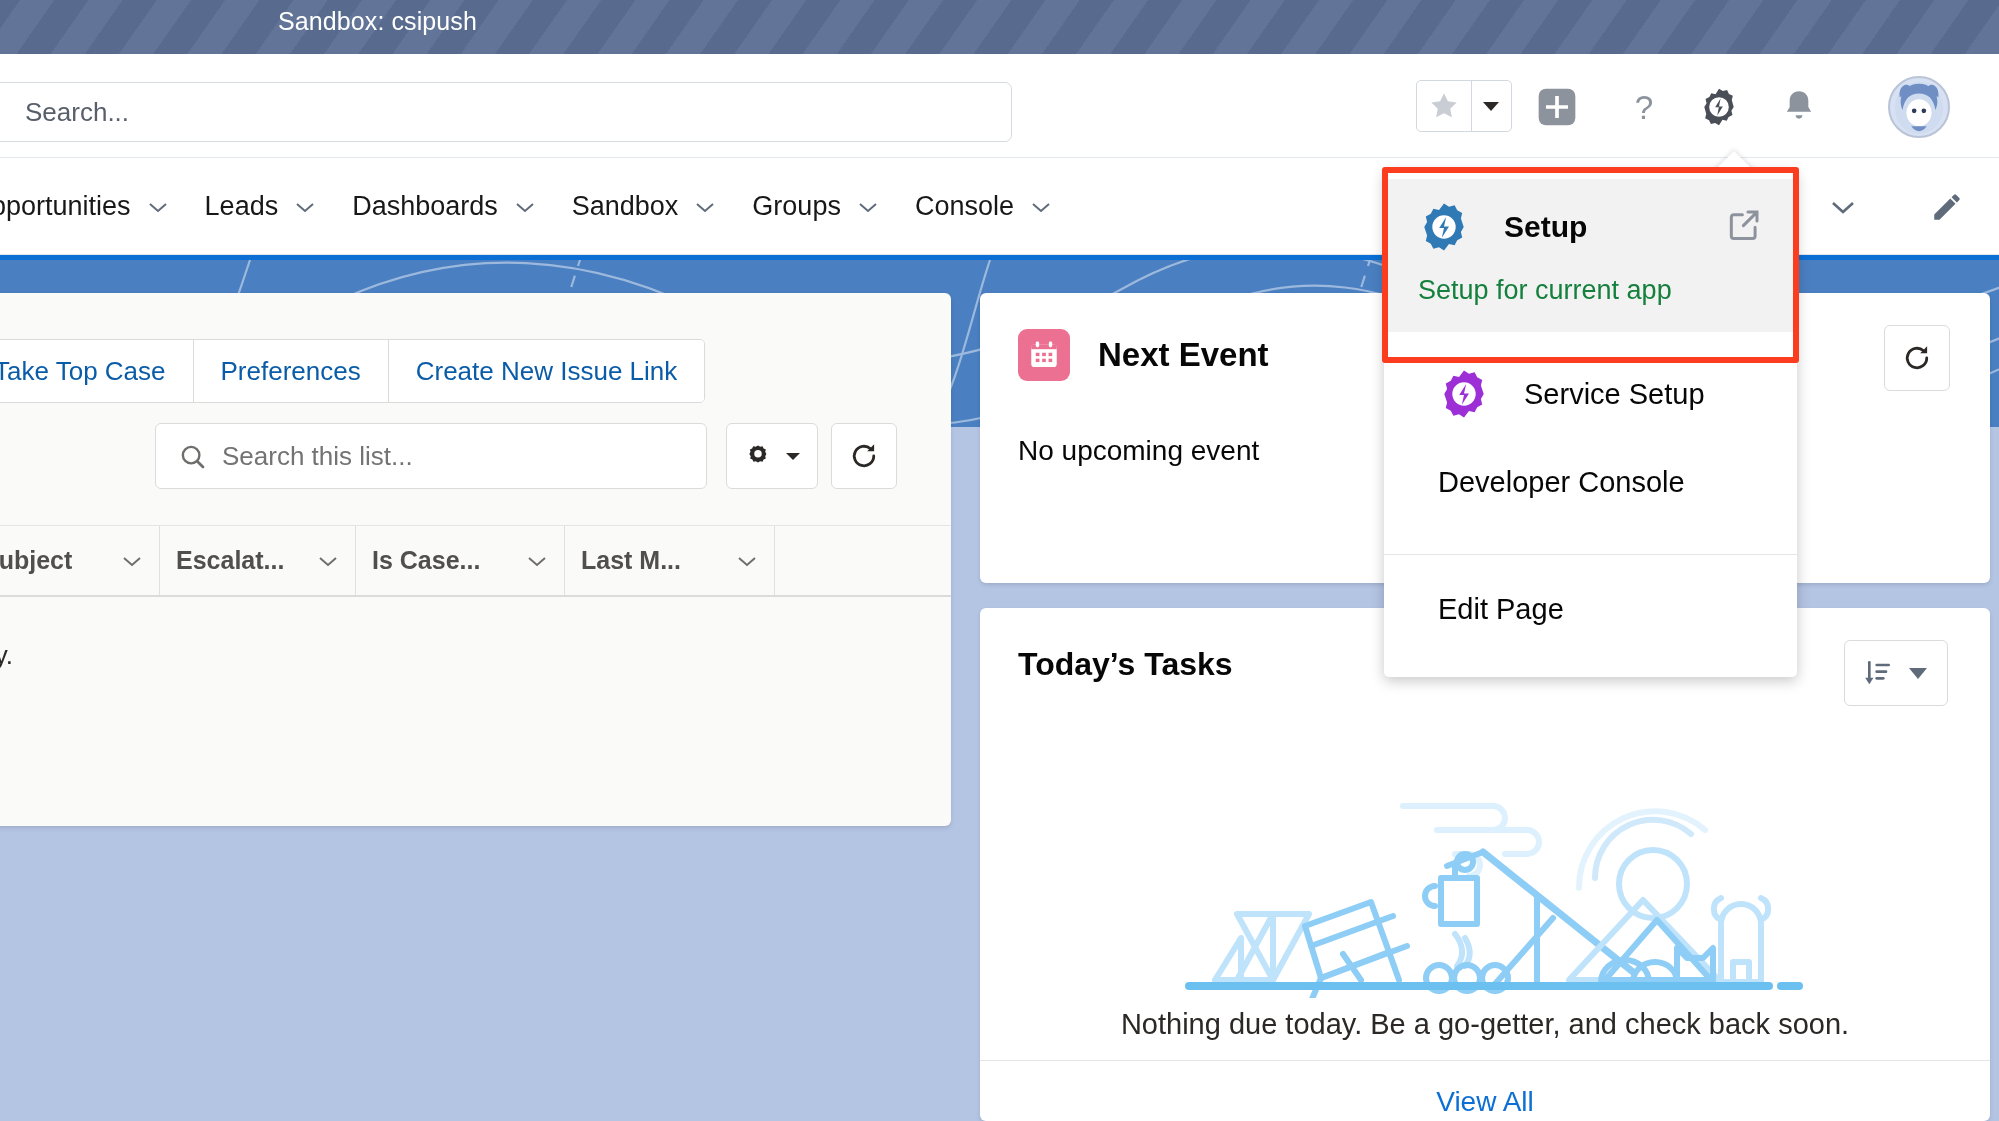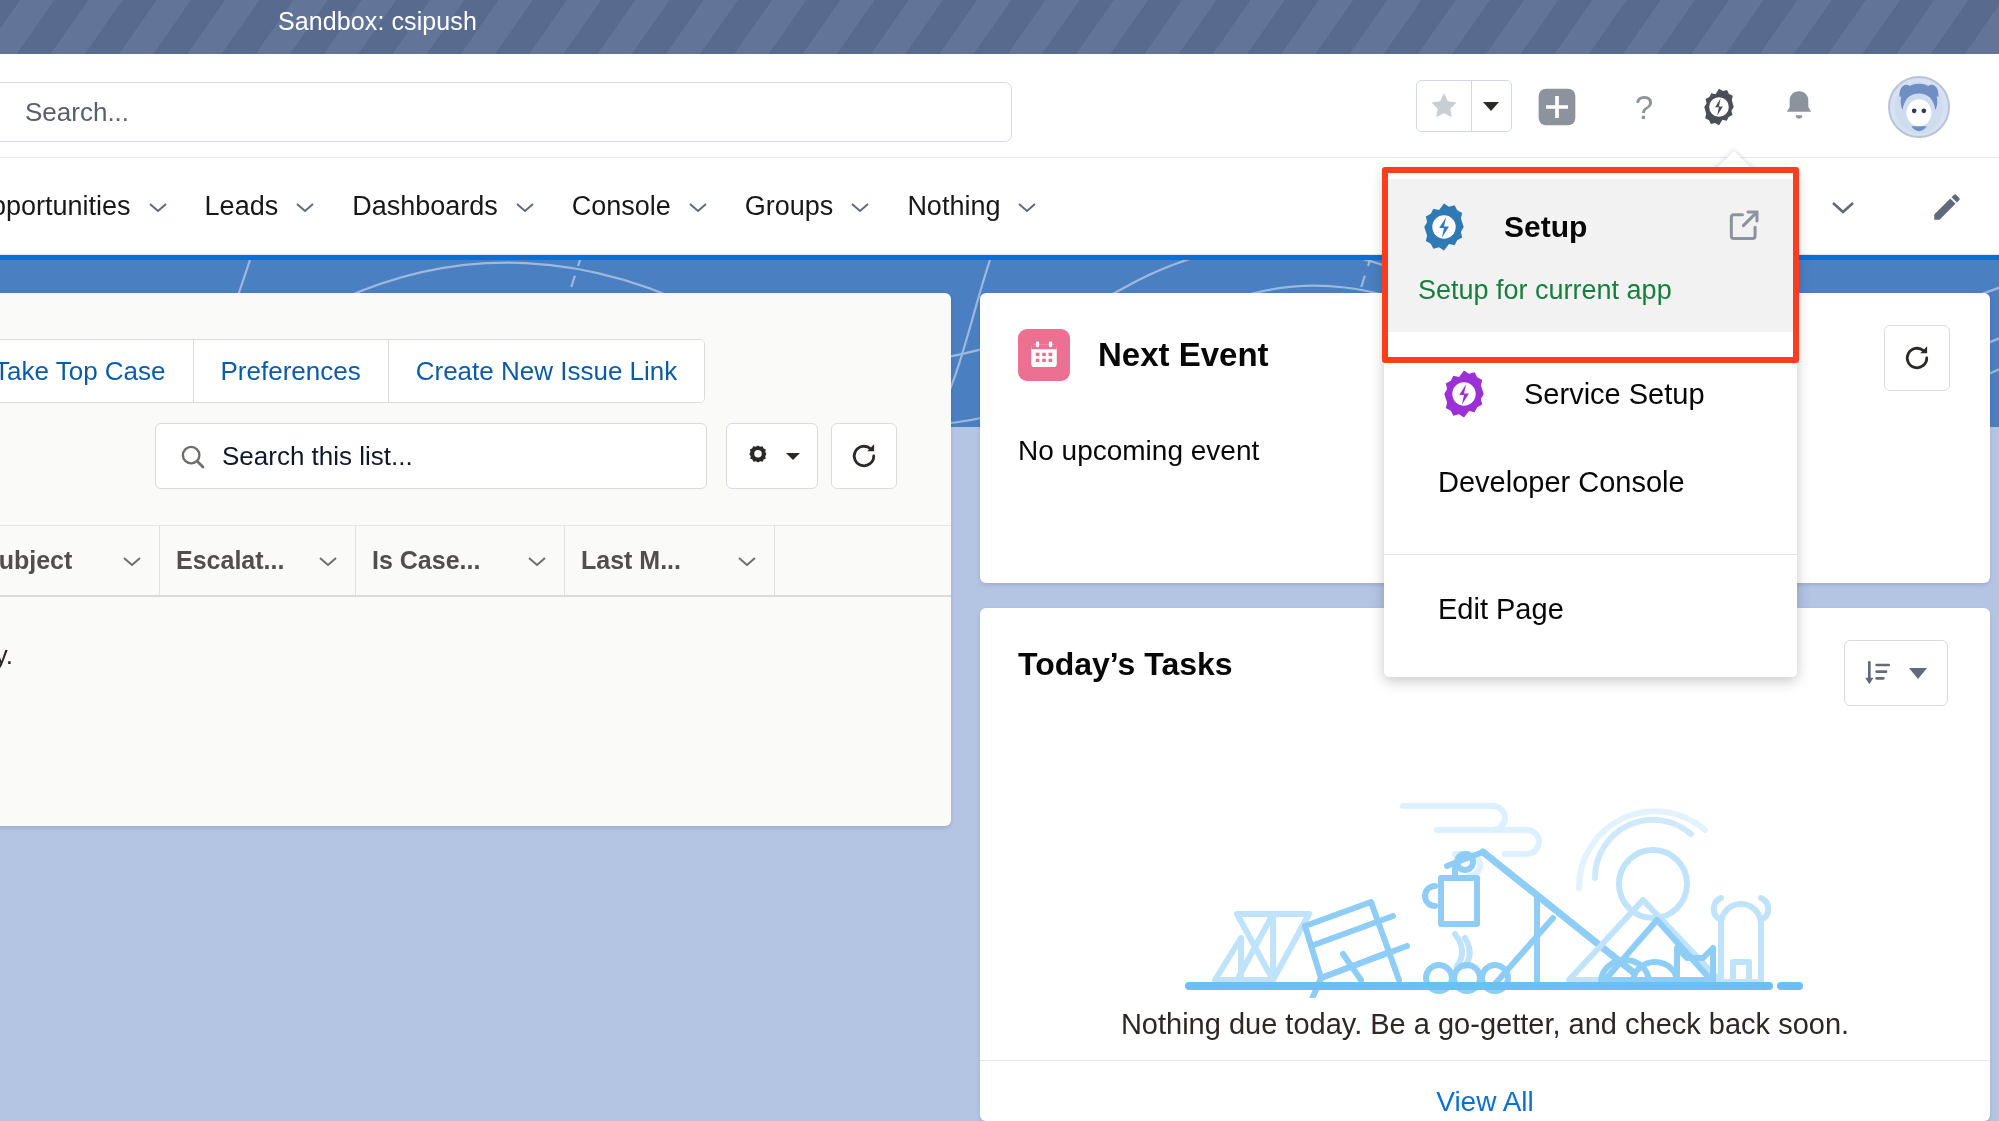--- a/index.html
+++ b/index.html
@@ -111,21 +111,21 @@
     border-right: 1px solid #dddbda; background: #fff; white-space: nowrap;
   }
   .lc-action:last-child { border-right: none; }
   .lc-search {
     position: absolute; left: 155px; top: 423px; width: 552px; height: 66px;
     border: 1px solid #dddbda; border-radius: 6px; background: #fff;
   }
   .lc-search .mag { position: absolute; left: 22px; top: 18px; }
   .lc-search .ph {
     position: absolute; left: 66px; top: 0; line-height: 64px;
-    font-size: 26px; color: #0f172a; white-space: nowrap;
+    font-size: 26px; color: #737373; white-space: nowrap;
   }
   .sq-btn {
     position: absolute; top: 423px; width: 66px; height: 66px;
     border: 1px solid #dddbda; border-radius: 6px; background: #fff;
     display: flex; align-items: center; justify-content: center;
   }
   .sq-btn.gear { left: 726px; width: 92px; }
   .sq-btn.refresh { left: 831px; }
 
   .lc-thead {
@@ -293,33 +293,33 @@
             <path fill="none" stroke="#5f6b7a" stroke-width="2" d="M3 4l8 7 8-7"></path>
           </svg>
       </div>
       <div class="nav-item">
         <span class="lbl">Dashboards</span>
         <svg width="22" height="14" viewBox="0 0 22 14">
             <path fill="none" stroke="#5f6b7a" stroke-width="2" d="M3 4l8 7 8-7"></path>
           </svg>
       </div>
       <div class="nav-item">
-        <span class="lbl">Console</span>
+        <span class="lbl">Sandbox</span>
         <svg width="22" height="14" viewBox="0 0 22 14">
             <path fill="none" stroke="#5f6b7a" stroke-width="2" d="M3 4l8 7 8-7"></path>
           </svg>
       </div>
       <div class="nav-item">
         <span class="lbl">Groups</span>
         <svg width="22" height="14" viewBox="0 0 22 14">
             <path fill="none" stroke="#5f6b7a" stroke-width="2" d="M3 4l8 7 8-7"></path>
           </svg>
       </div>
       <div class="nav-item">
-        <span class="lbl">Nothing</span>
+        <span class="lbl">Console</span>
         <svg width="22" height="14" viewBox="0 0 22 14">
             <path fill="none" stroke="#5f6b7a" stroke-width="2" d="M3 4l8 7 8-7"></path>
           </svg>
       </div>
     </div>
 
     <div class="nav-tail">
       <div class="slot">
         <svg width="30" height="18" viewBox="0 0 30 18">
             <path fill="none" stroke="#5f6b7a" stroke-width="2.6" d="M5 5l10 9 10-9"></path>

